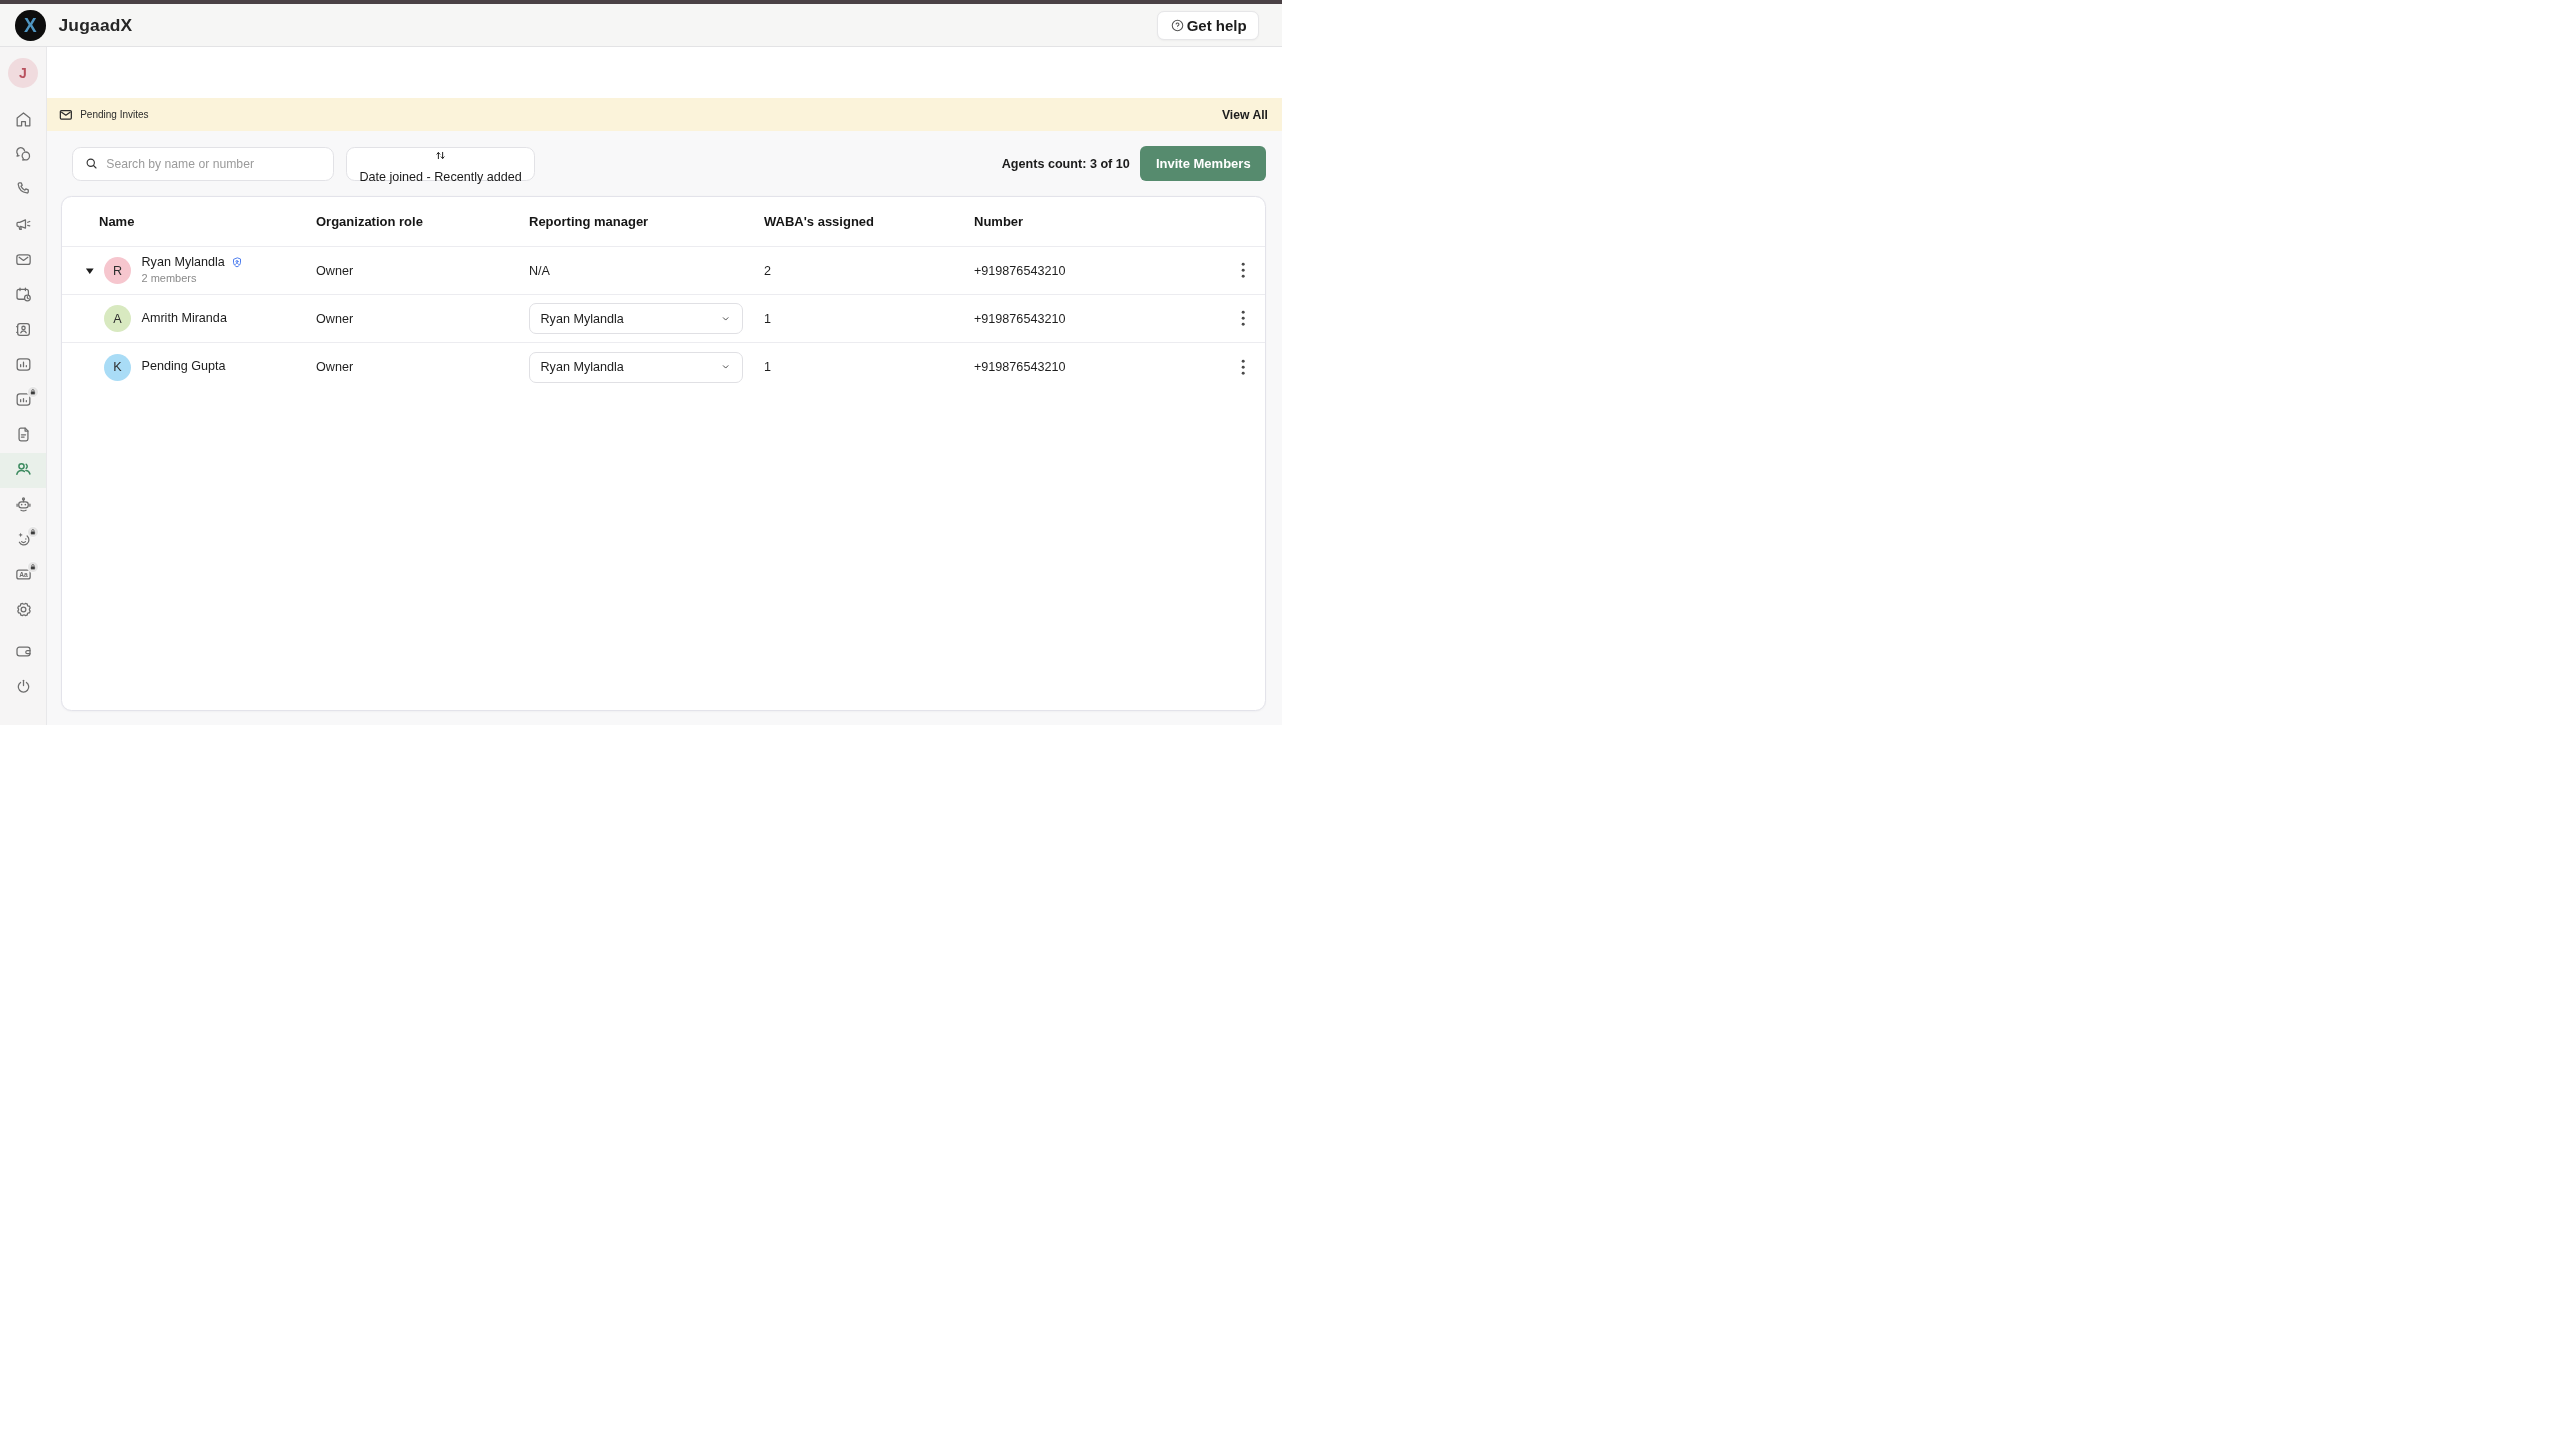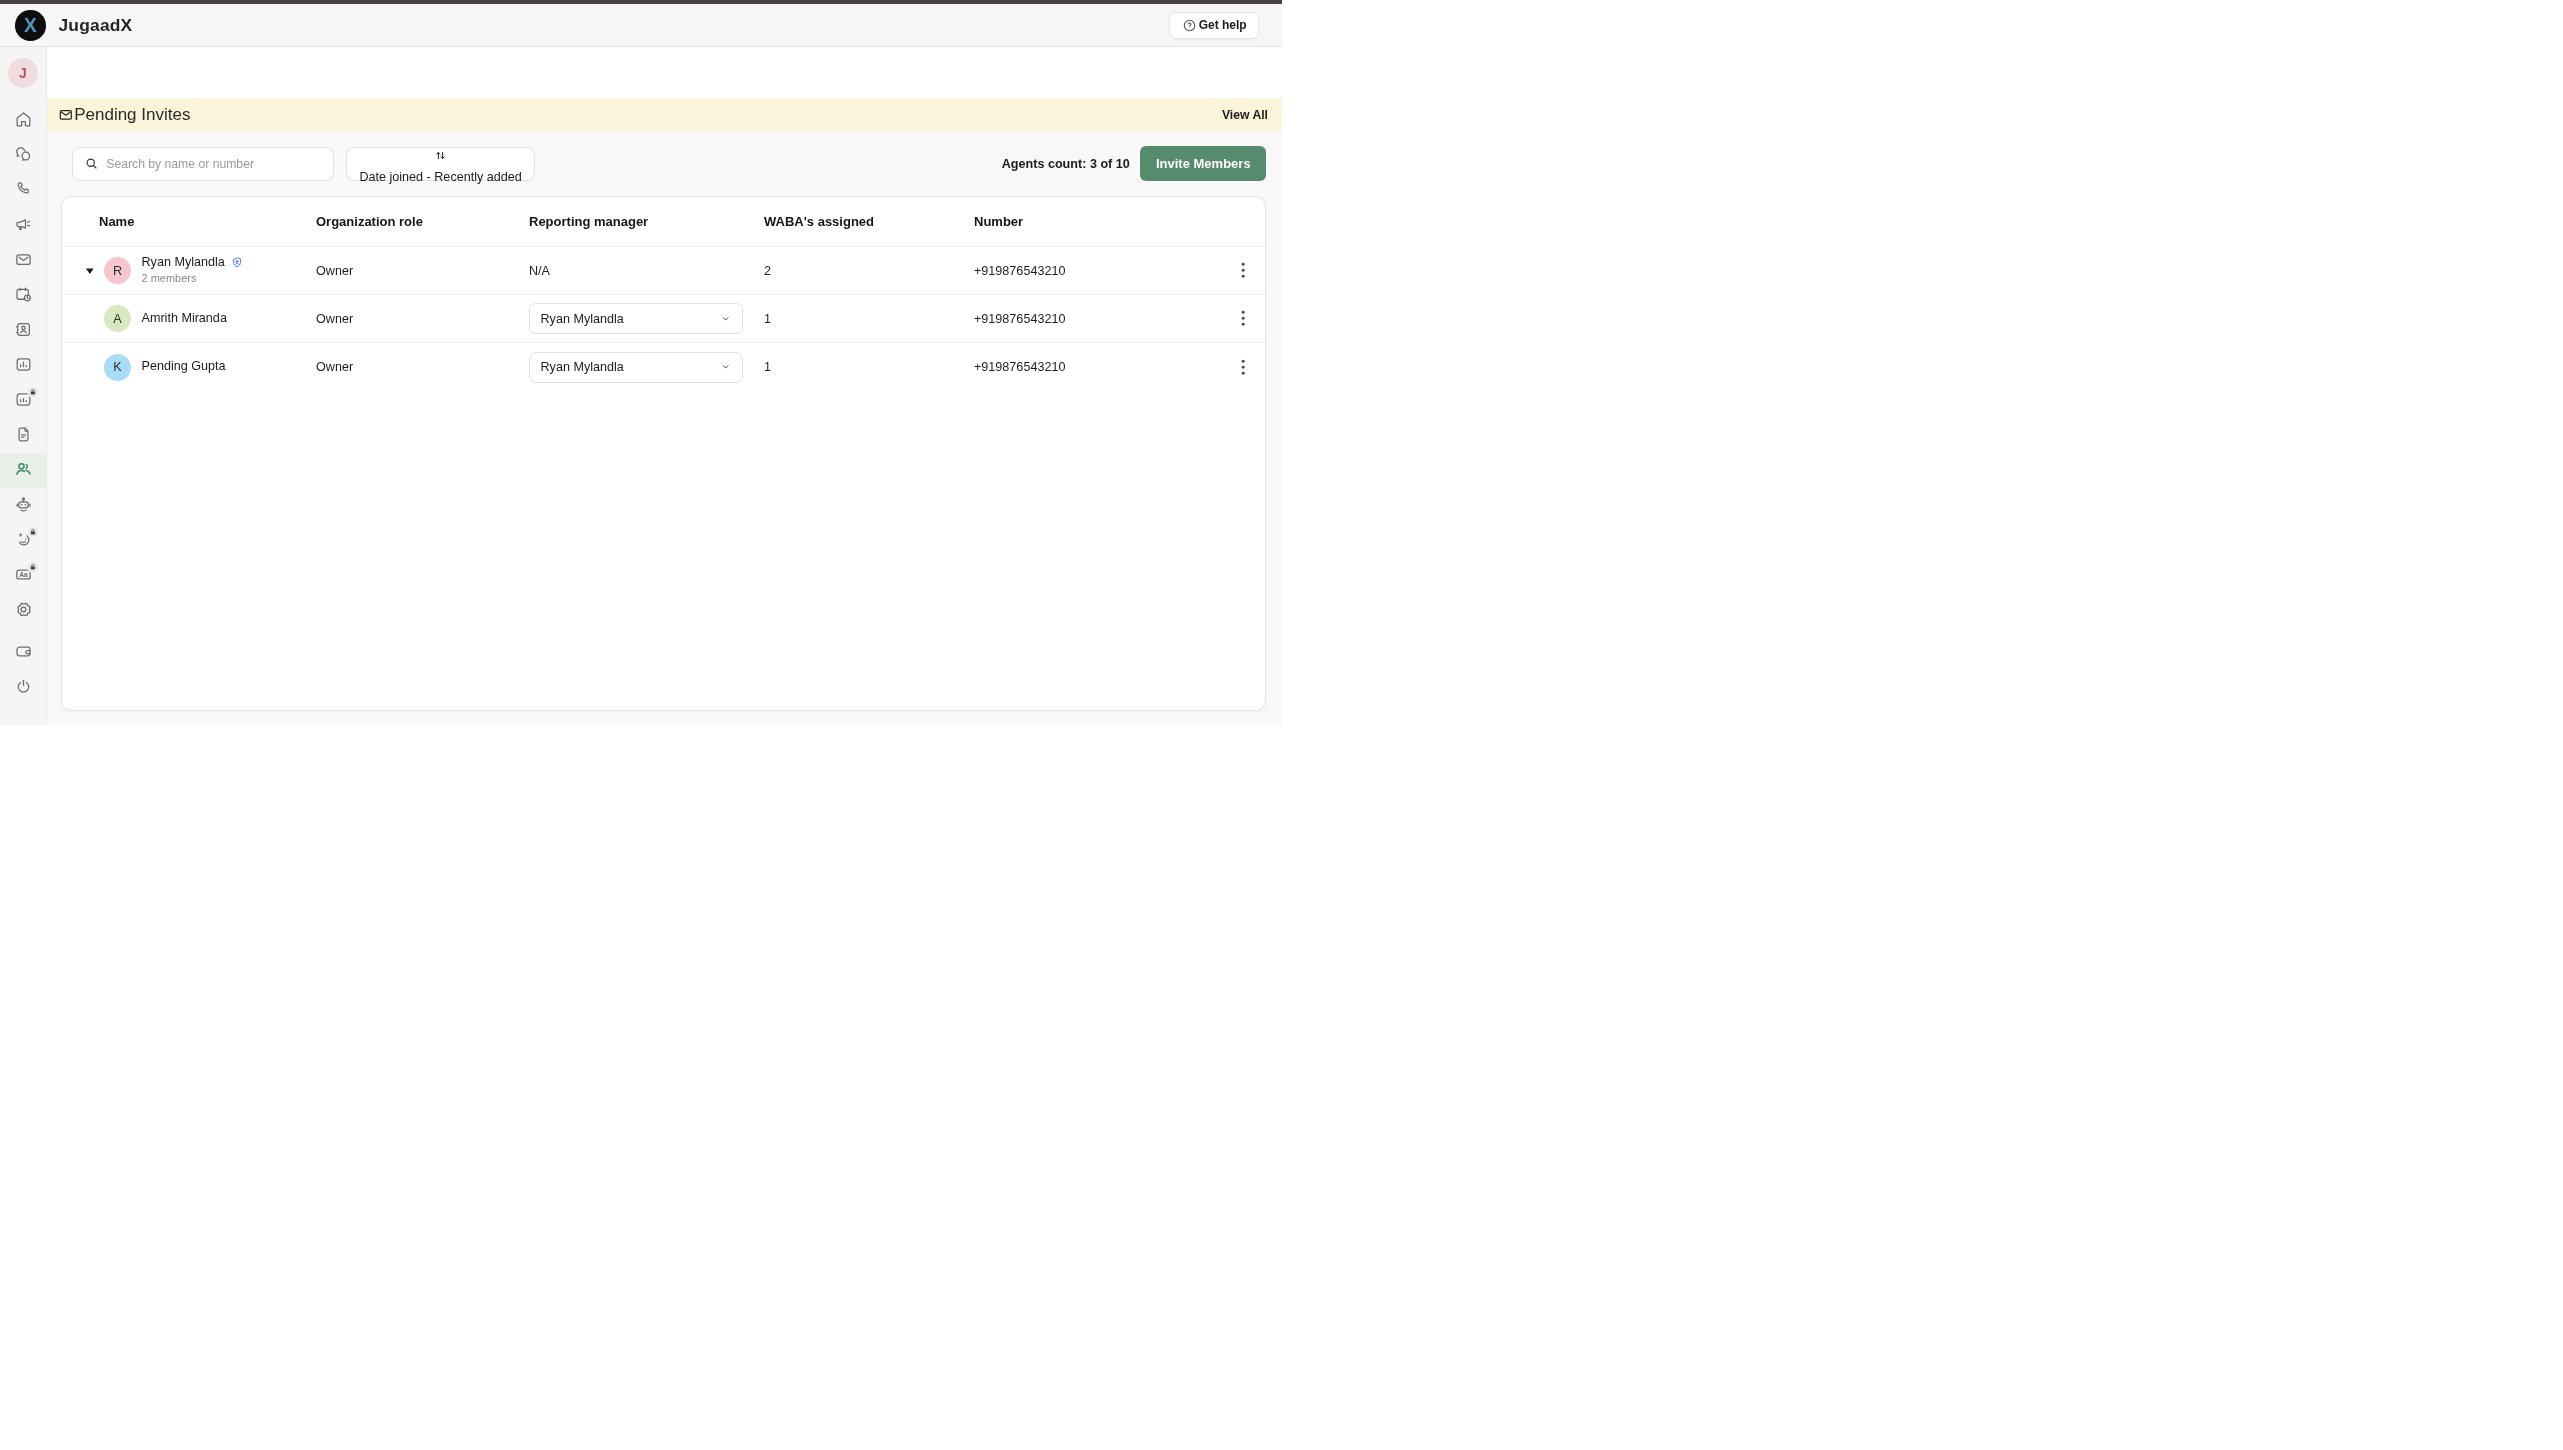--- a/index.html
+++ b/index.html
@@ -9,21 +9,21 @@
 
   
   .top-strip { position:absolute; left:0; top:0; width:100%; height:4.4px; background:#4a4145; }
   .topbar { position:absolute; left:0; top:4.4px; width:100%; height:43px; background:#f6f6f5;
     border-bottom:0.9px solid #e3e3e5; display:flex; align-items:center; padding:0 23px 0 15px; }
   .logo { width:30.5px; height:30.5px; border-radius:50%; background:#0d0d0d; display:flex;
     align-items:center; justify-content:center; flex:0 0 auto; }
   .logo span { color:#4f95c1; font-weight:bold; font-size:19px; line-height:1; transform:scaleY(1.05); }
   .brand { font-size:17.4px; font-weight:bold; color:#262626; margin-left:13px; letter-spacing:0.2px; }
   .get-help { margin-left:auto; display:flex; align-items:center; gap:2px; background:#fff;
-    border:0.9px solid #e6e6e8; border-radius:7px; padding:5.2px 11.3px; font-size:12px; font-weight:bold;
+    border:0.9px solid #e6e6e8; border-radius:7px; padding:5.2px 11.3px; font-size:15px; font-weight:bold;
     color:#1c1c1c; box-shadow:0 0.9px 1.7px rgba(0,0,0,.04); cursor:pointer;justify-content:space-between; }
 
   
   .sidebar { position:absolute; left:0; top:47px; bottom:0; width:47px; background:#f6f5f5;
     border-right:0.9px solid #e8e8ea; display:flex; flex-direction:column; align-items:center; }
   .side-avatar { width:30px; height:30px; border-radius:50%; background:#f0dbde; color:#b8515e;
     font-weight:bold; font-size:14px; display:flex; align-items:center; justify-content:center;
     margin-top:10.5px; }
   .nav { margin-top:15.7px; width:100%; display:flex; flex-direction:column; }
   .nav-item { position:relative; width:100%; height:35px; display:flex; align-items:center;
@@ -38,21 +38,21 @@
   
   .org-row { position:absolute; left:47px; right:0; top:47px; height:51px; background:#fff;
     border-bottom:0.9px solid #e7e7ea; display:flex; align-items:center; padding:0 14px; }
   .org-title { font-size:16.6px; font-weight:bold; color:#1b1b1b; }
   .members-badge { margin-left:18.3px; background:#e4e3ed; color:#2f2f2f; font-size:11.3px;
     padding:4.4px 11.3px; border-radius:871px; }
 
   
   .banner { position:absolute; left:47px; right:0; top:98px; height:33px; background:#fbf3da;
     display:flex; align-items:center; padding:0 14px 0 10.5px; }
-  .banner-label { margin-left:1px; font-size:17px; color:#2b2b2b; }
+  .banner-label { margin-left:7px; font-size:10px; color:#2b2b2b; }
   .banner-action { margin-left:auto; font-size:12.2px; font-weight:bold; color:#1d1d1d; cursor:pointer; }
 
   
   .content { position:absolute; left:47px; right:0; top:131px; bottom:0; background:#f8f8f9; }
   .toolbar { position:absolute; left:25px; right:15.7px; top:15px; height:35px; display:flex; align-items:center; }
   .search-box { width:262px; height:34px; background:#fff; border:0.9px solid #e2e2e6; border-radius:8.7px;
     display:flex; align-items:center; padding:0 10.5px; gap:7.8px; }
   .search-box input { border:none; outline:none; font-size:12.2px; color:#1f1f1f; width:100%;
     font-family:"Liberation Sans", sans-serif; background:transparent; }
   .search-box input::placeholder { color:#9b9b9b; }

